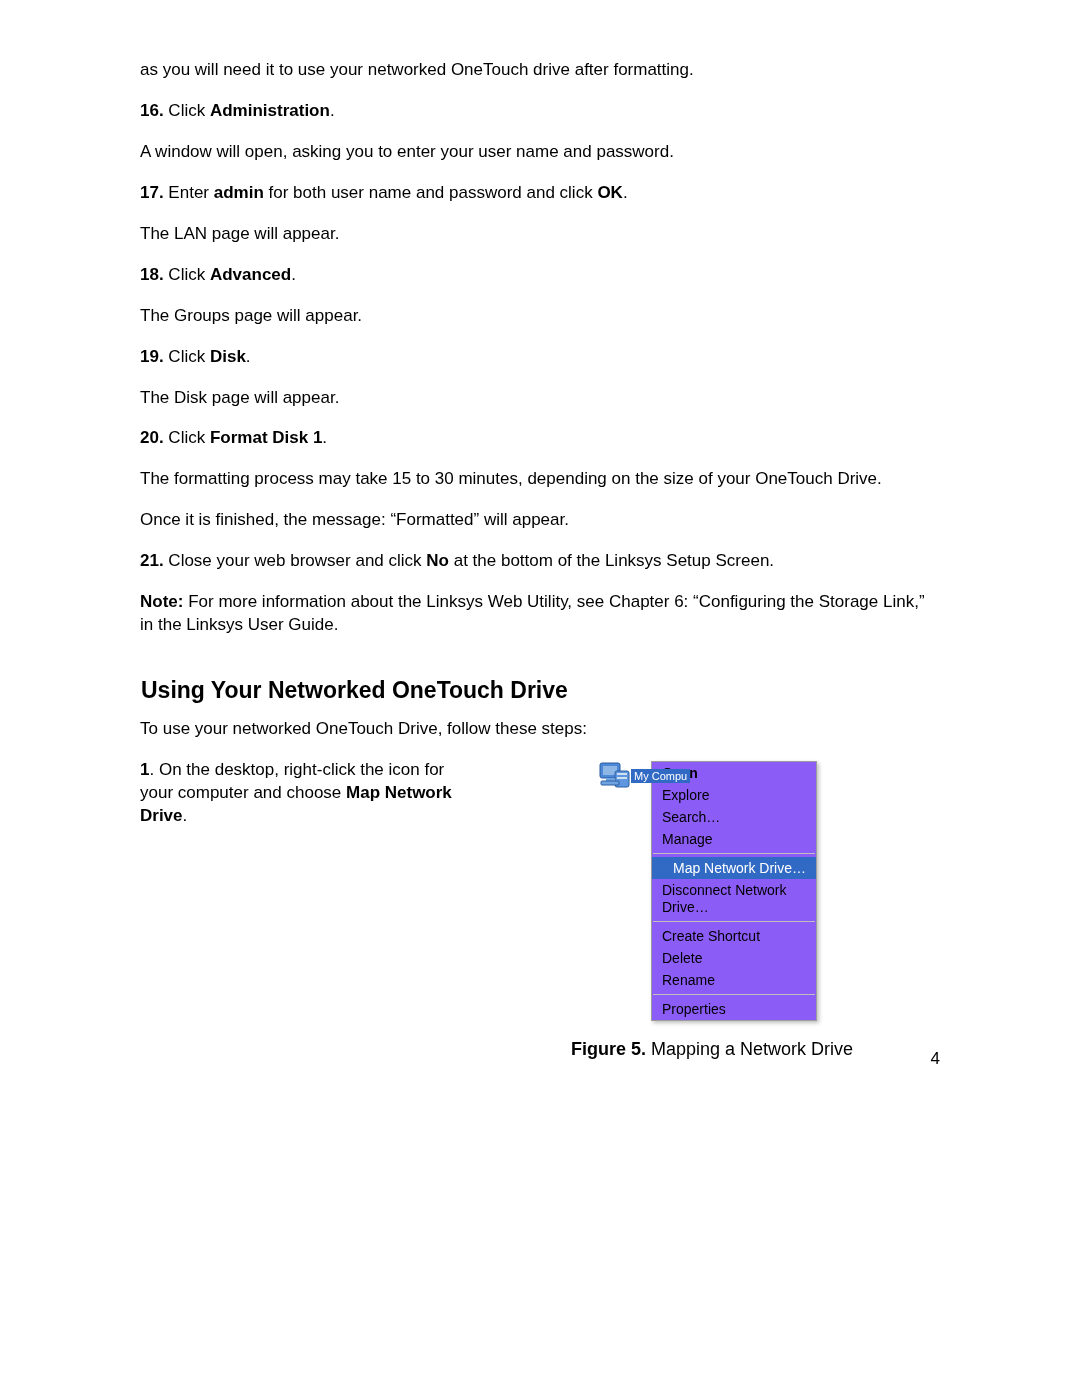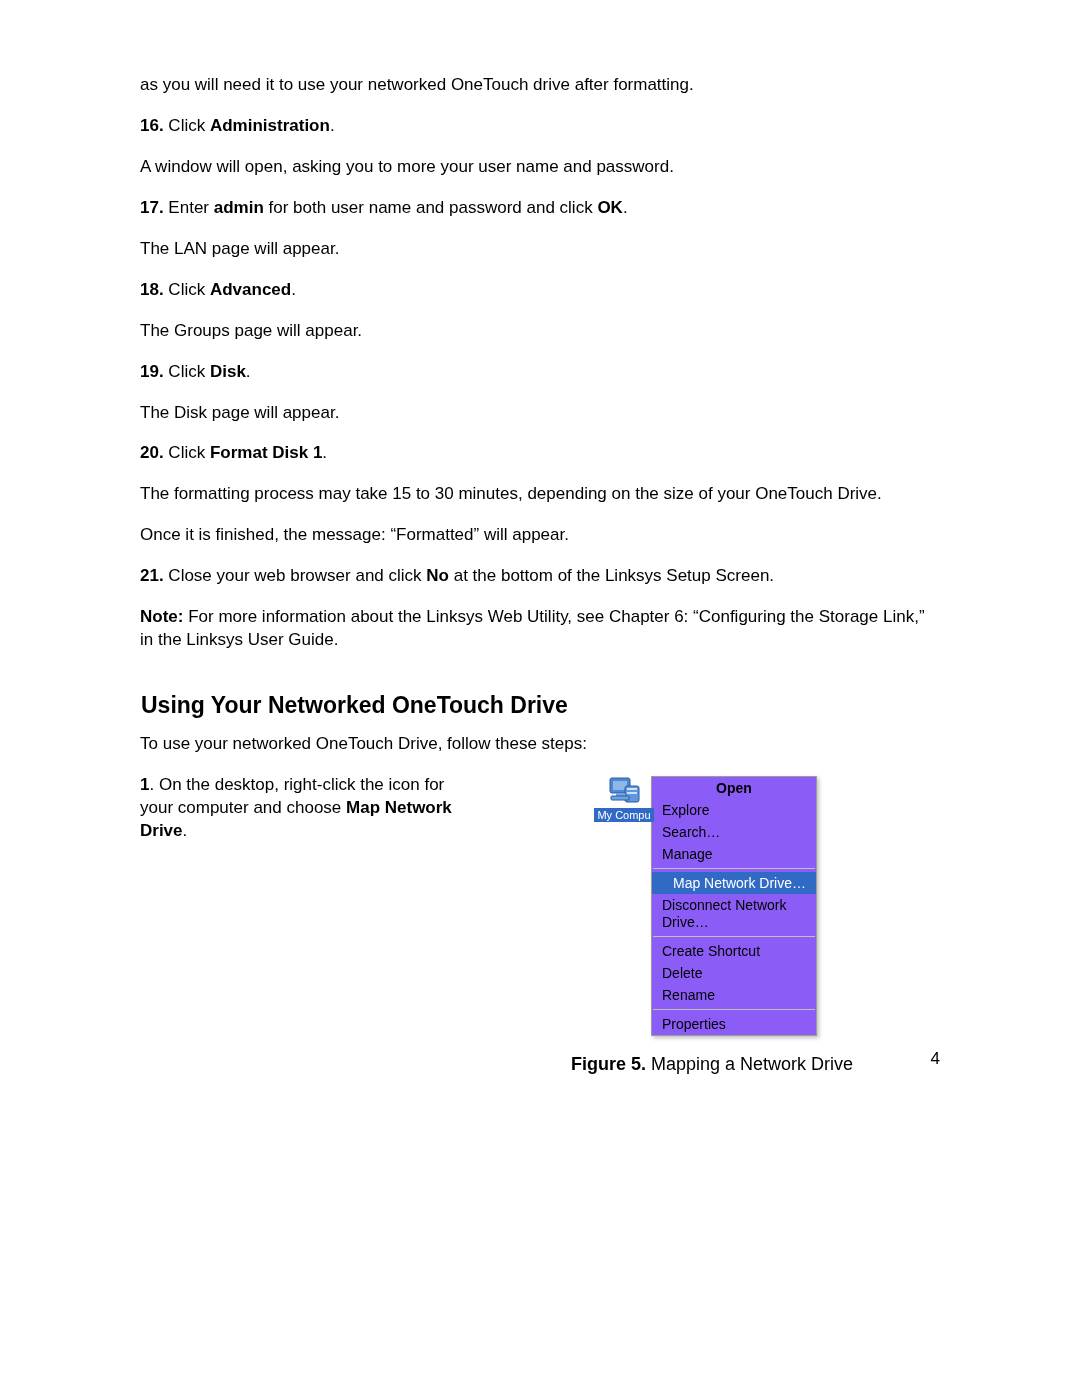--- a/index.html
+++ b/index.html
@@ -7,59 +7,59 @@
     padding: 0;
     background: #ffffff;
     font-family: Arial, Helvetica, sans-serif;
     color: #000;
   }
   .page {
     width: 1080px;
     height: 1133px;
     position: relative;
     box-sizing: border-box;
-    padding: 74px 140px 0 140px;
+    padding: 59px 140px 0 140px;
   }
   .para {
     font-size: 17px;
     line-height: 1.35;
     margin: 0 0 18px 0;
   }
   .heading {
     font-size: 23px;
     font-weight: bold;
     margin: 40px 0 14px 1px;
   }
   .two-col {
     display: flex;
     align-items: flex-start;
     gap: 4px;
   }
   .two-col .left {
     flex: 0 0 340px;
   }
-  .bold { font-weight: bold; text-align: center; }
+  .bold { font-weight: bold; }
   
   .figure-wrap {
     flex: 1;
     display: flex;
     flex-direction: column;
     align-items: center;
   }
   .desktop-area {
     position: relative;
     width: 230px;
     padding-top: 2px;
   }
   .icon-box {
     position: absolute;
     left: 0;
     top: 0;
     display: flex;
-    flex-direction: column;
+    flex-direction: row;
     align-items: center;
     width: 54px;
   }
   .computer-glyph svg { display: block; }
   .icon-label {
     font-size: 11px;
     background: #316ac5;
     color: #fff;
     padding: 1px 3px;
     margin-top: 2px;
@@ -106,21 +106,21 @@
 <body>
 
 <div class="page">
 
   <p class="para">as you will need it to use your networked OneTouch drive after formatting.</p>
 
   <p class="para">
     <span class="bold">16.</span><span> Click </span><span class="bold">Administration</span><span>.</span>
   </p>
 
-  <p class="para">A window will open, asking you to more your user name and password.</p>
+  <p class="para">A window will open, asking you to enter your user name and password.</p>
 
   <p class="para">
     <span class="bold">17.</span><span> Enter </span><span class="bold">admin</span><span> for both user name and password and click </span><span class="bold">OK</span><span>.</span>
   </p>
 
   <p class="para">The LAN page will appear.</p>
 
   <p class="para">
     <span class="bold">18.</span><span> Click </span><span class="bold">Advanced</span><span>.</span>
   </p>

